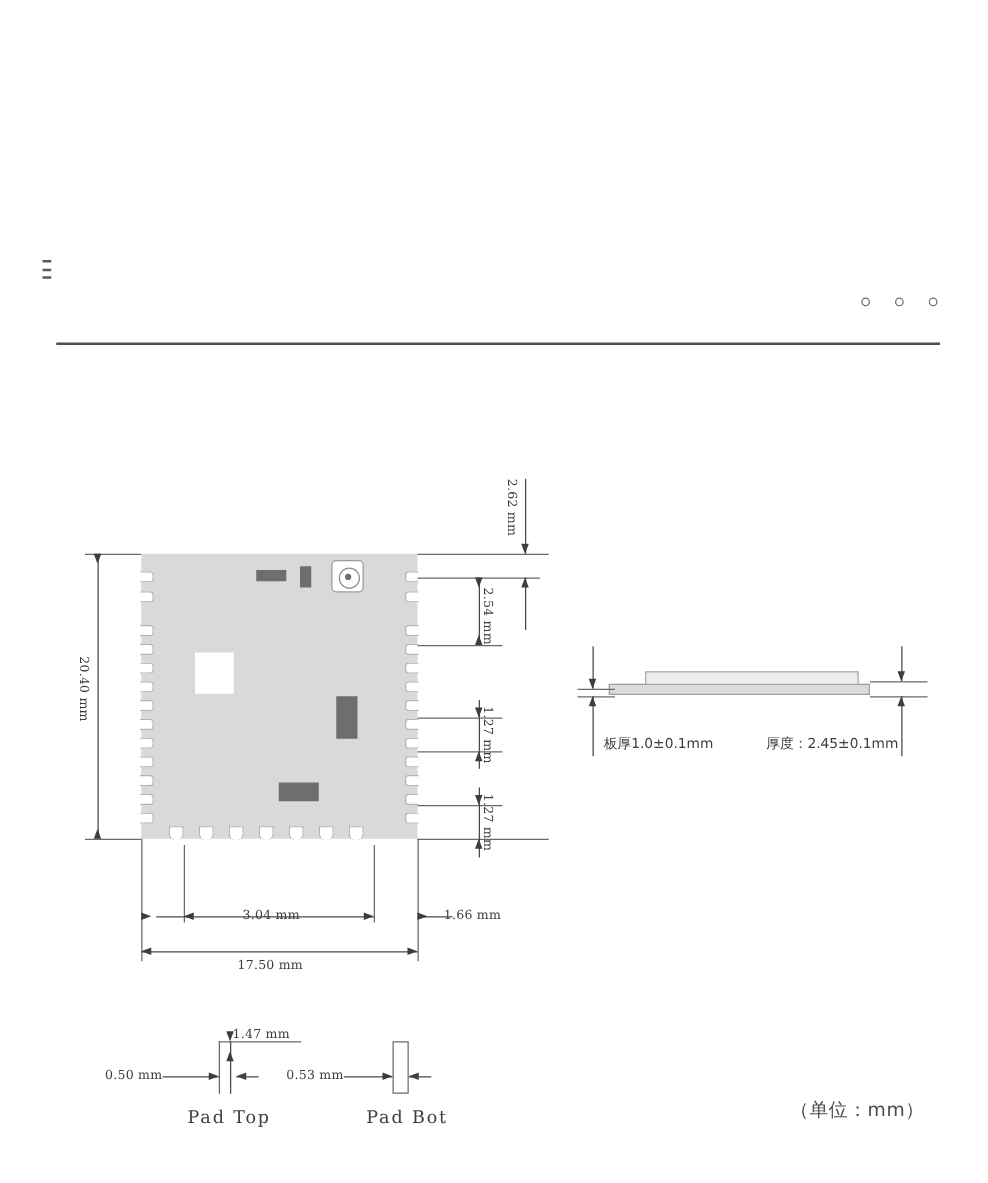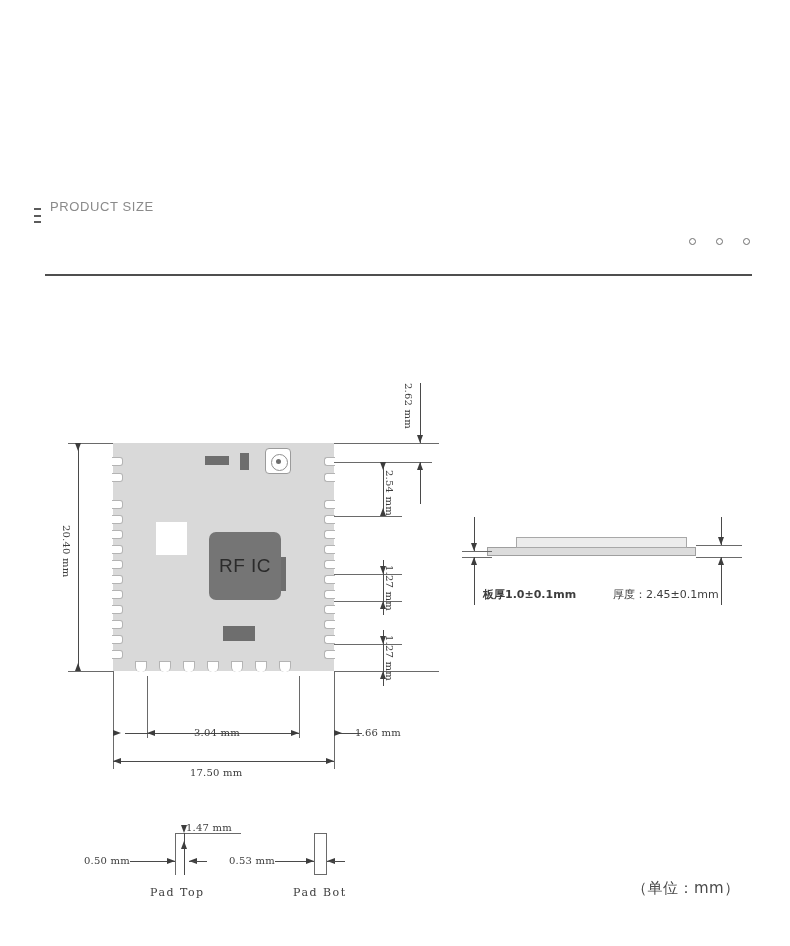--- a/index.html
+++ b/index.html
@@ -292,21 +292,21 @@
     font-family: "DejaVu Sans", sans-serif;
     font-size: 11px;
     color: #3d3d3d;
     white-space: nowrap;
   }
 
   
   .pad-caption {
     position: absolute;
     font-family: "DejaVu Serif", serif;
-    font-size: 11px;
+    font-size: 14px;
     color: #3d3d3d;
     letter-spacing: 1.5px;
     white-space: nowrap;
   }
   .pad-shape {
     position: absolute;
     border: 1px solid #6a6a6a;
     box-sizing: border-box;
     background: #fff;
   }
@@ -327,42 +327,40 @@
 
 <div id="page-header">
 </div>
 
 <div id="section-block">
   <div id="section-marker">
     <i></i>
       <i></i>
       <i></i>
   </div>
-  <div id="section-title-en">PRODUCT SIZE</div>
   <div id="section-dots">
     <span></span>
       <span></span>
       <span></span>
   </div>
   <div id="section-rule"></div>
 </div>
 
 <div id="drawing">
 
   <div id="pcb-body">
     <div id="white-pad"></div>
     <div id="smd-a"></div>
     <div id="smd-b"></div>
     <div id="smd-c"></div>
     <div id="smd-d"></div>
     <div id="ufl">
       <div class="ring"></div>
       <div class="dot"></div>
     </div>
-    <div id="rf-ic">RF IC</div>
 
     <div class="pad left" style="top:14px"></div>
     <div class="pad left" style="top:30px"></div>
     <div class="pad left" style="top:57px"></div>
     <div class="pad left" style="top:72px"></div>
     <div class="pad left" style="top:87px"></div>
     <div class="pad left" style="top:102px"></div>
     <div class="pad left" style="top:117px"></div>
     <div class="pad left" style="top:132px"></div>
     <div class="pad left" style="top:147px"></div>
@@ -459,21 +457,21 @@
   <div class="ln h thin" style="left:462px; top:551px; width:30px;"></div>
   <div class="ln h thin" style="left:462px; top:557px; width:30px;"></div>
 
   <div class="ln h thin" style="left:696px; top:545px; width:46px;"></div>
   <div class="ln h thin" style="left:696px; top:557px; width:46px;"></div>
 
   <div class="ln v" style="left:474px; top:517px; height:34px;"></div>
   <div class="ar down" style="left:470.5px; top:543px;"></div>
   <div class="ln v" style="left:474px; top:557px; height:48px;"></div>
   <div class="ar up" style="left:470.5px; top:557px;"></div>
-  <div class="side-note" style="left:483px; top:587px;font-weight:bold;">板厚1.0±0.1mm</div>
+  <div class="side-note" style="left:483px; top:587px;">板厚1.0±0.1mm</div>
 
   <div class="ln v" style="left:721px; top:517px; height:28px;"></div>
   <div class="ar down" style="left:717.5px; top:537px;"></div>
   <div class="ln v" style="left:721px; top:557px; height:48px;"></div>
   <div class="ar up" style="left:717.5px; top:557px;"></div>
   <div class="side-note" style="left:613px; top:587px;">厚度：2.45±0.1mm</div>
 
   <div class="pad-shape" style="left:175px; top:833px; width:14px; height:42px; border-right:none; border-bottom:none; border-radius:0;"></div>
   <div class="ln h thin" style="left:189px; top:833px; width:52px;"></div>
   <div class="ln v" style="left:184px; top:833px; height:42px;"></div>

